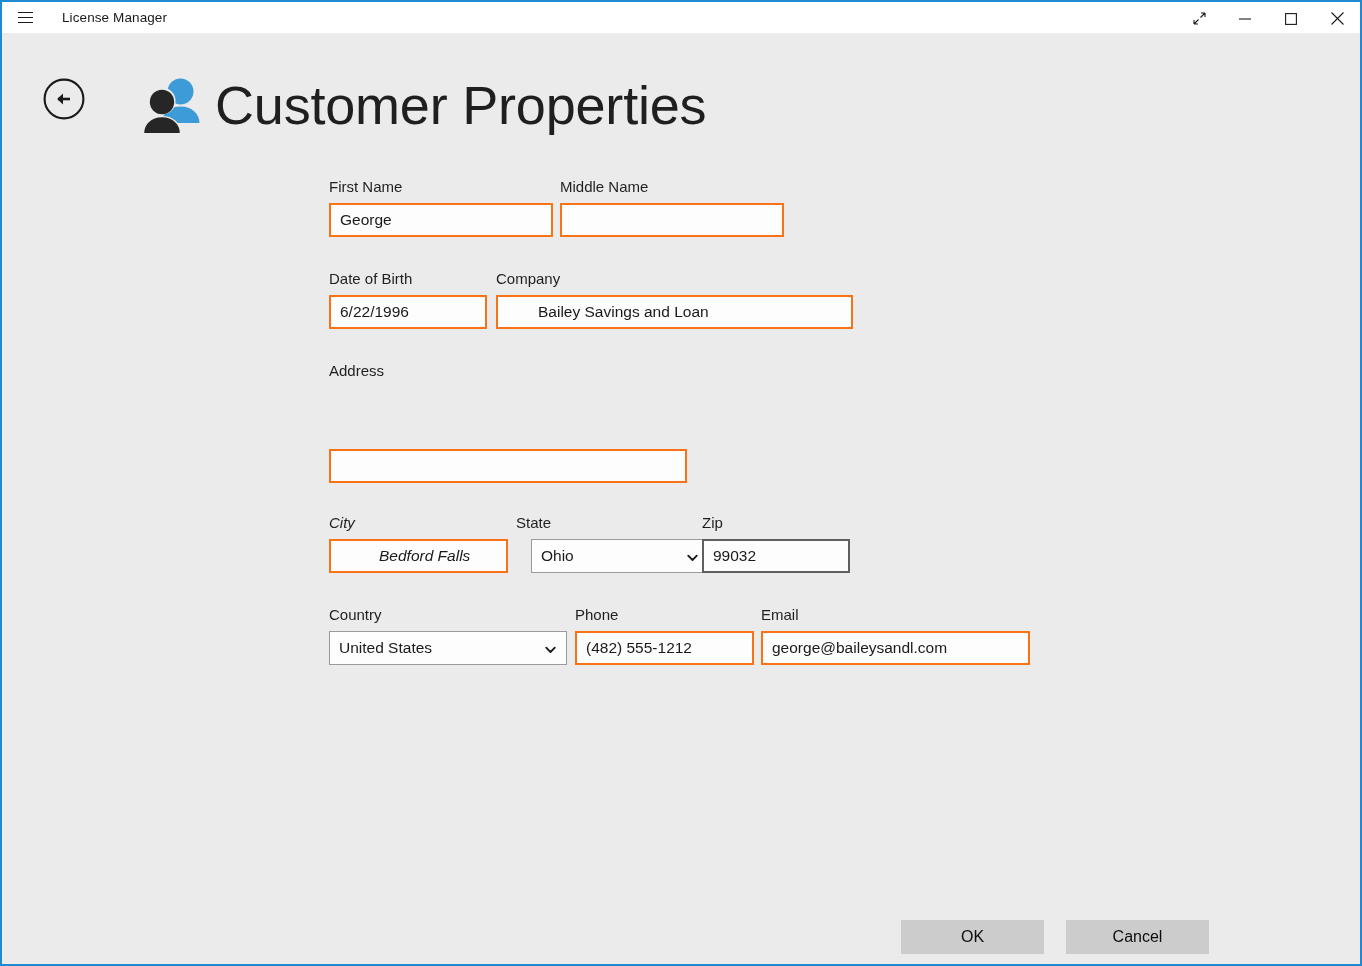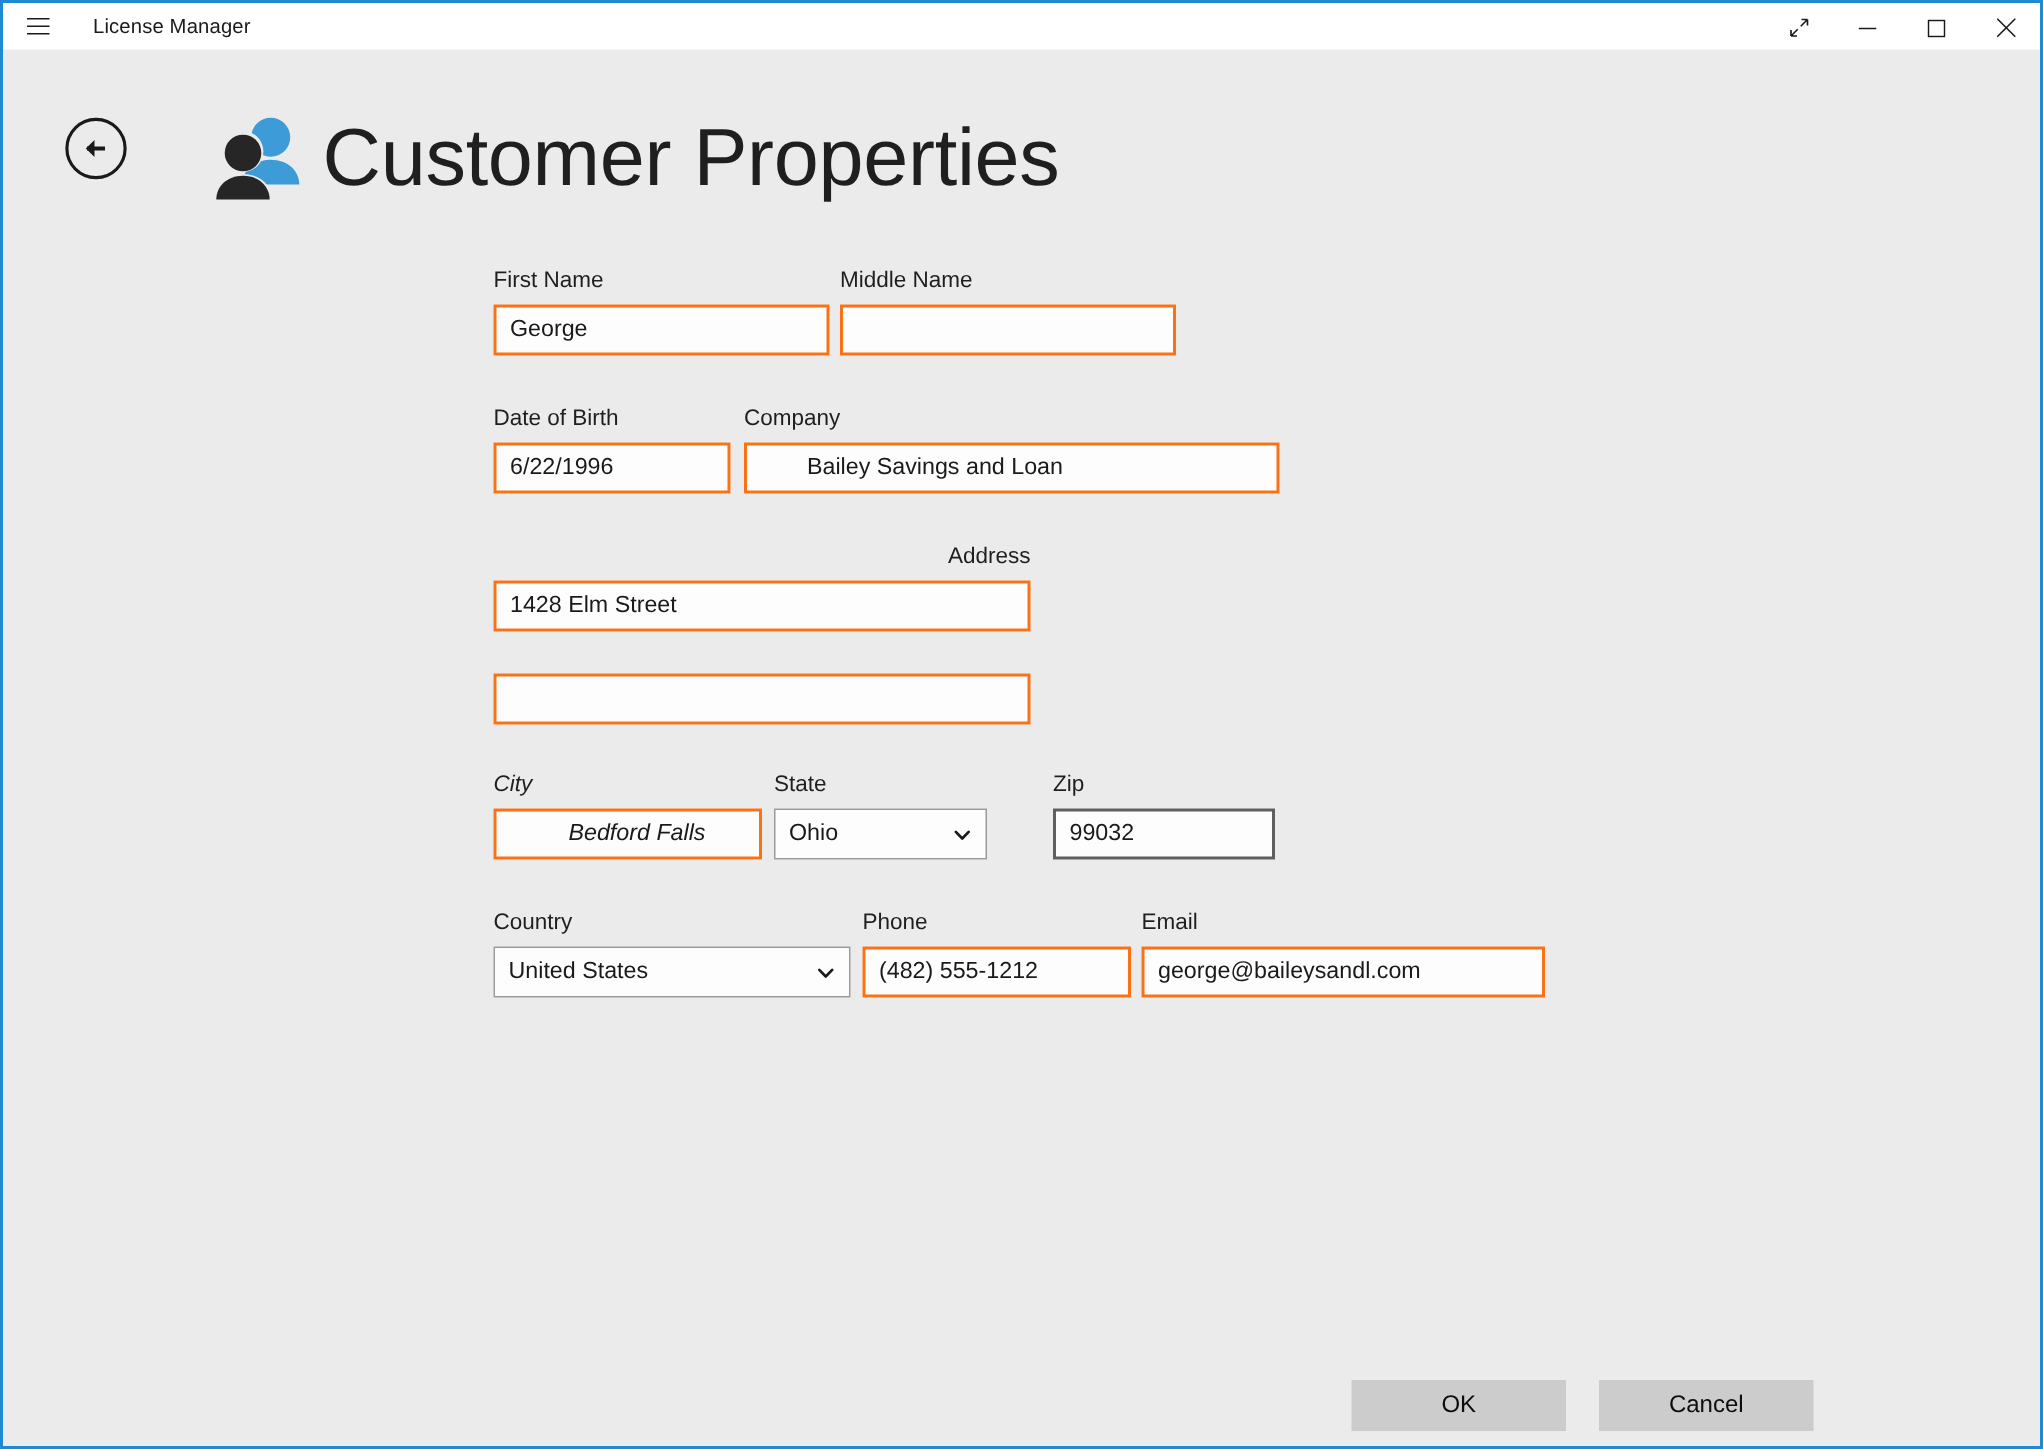--- a/index.html
+++ b/index.html
@@ -267,37 +267,36 @@
     <div class="field" style="left:327px; top:270px;">
       <div class="field-label">Date of Birth</div>
       <div class="field-input" style="width:158px;">6/22/1996</div>
     </div>
 
     <div class="field" style="left:494px; top:270px;">
       <div class="field-label">Company</div>
       <div class="field-input" style="width:357px;padding-left:40px;">Bailey Savings and Loan</div>
     </div>
 
-    <div class="field" style="left:327px; top:362px;text-align:right;">
+    <div class="field" style="left:327px; top:362px;">
       <div class="field-label">Address</div>
-      <div class="field-input" style="width:358px;">1428 Elm Street</div>
     </div>
 
     <div class="field" style="left:327px; top:449px;">
       <div class="field-input" style="width:358px;"></div>
     </div>
 
     <div class="field" style="left:327px; top:514px;font-style:italic;">
       <div class="field-label">City</div>
       <div class="field-input" style="width:179px;padding-left:48px;">Bedford Falls</div>
     </div>
 
     <div class="field" style="left:514px; top:514px;">
       <div class="field-label">State</div>
-      <div class="field-select" style="width:142px;">
+      <div class="field-select" style="width:178px;margin-left:15px;">
         <span>Ohio</span>
         <span class="chevron">
           <svg width="13" height="13" viewBox="0 0 13 13" fill="none" stroke="#1a1a1a" stroke-width="1.8" stroke-linecap="round" stroke-linejoin="round">
             <path d="M2.2 4.6 L6.5 9 L10.8 4.6"></path>
           </svg>
         </span>
       </div>
     </div>
 
     <div class="field" style="left:700px; top:514px;">

